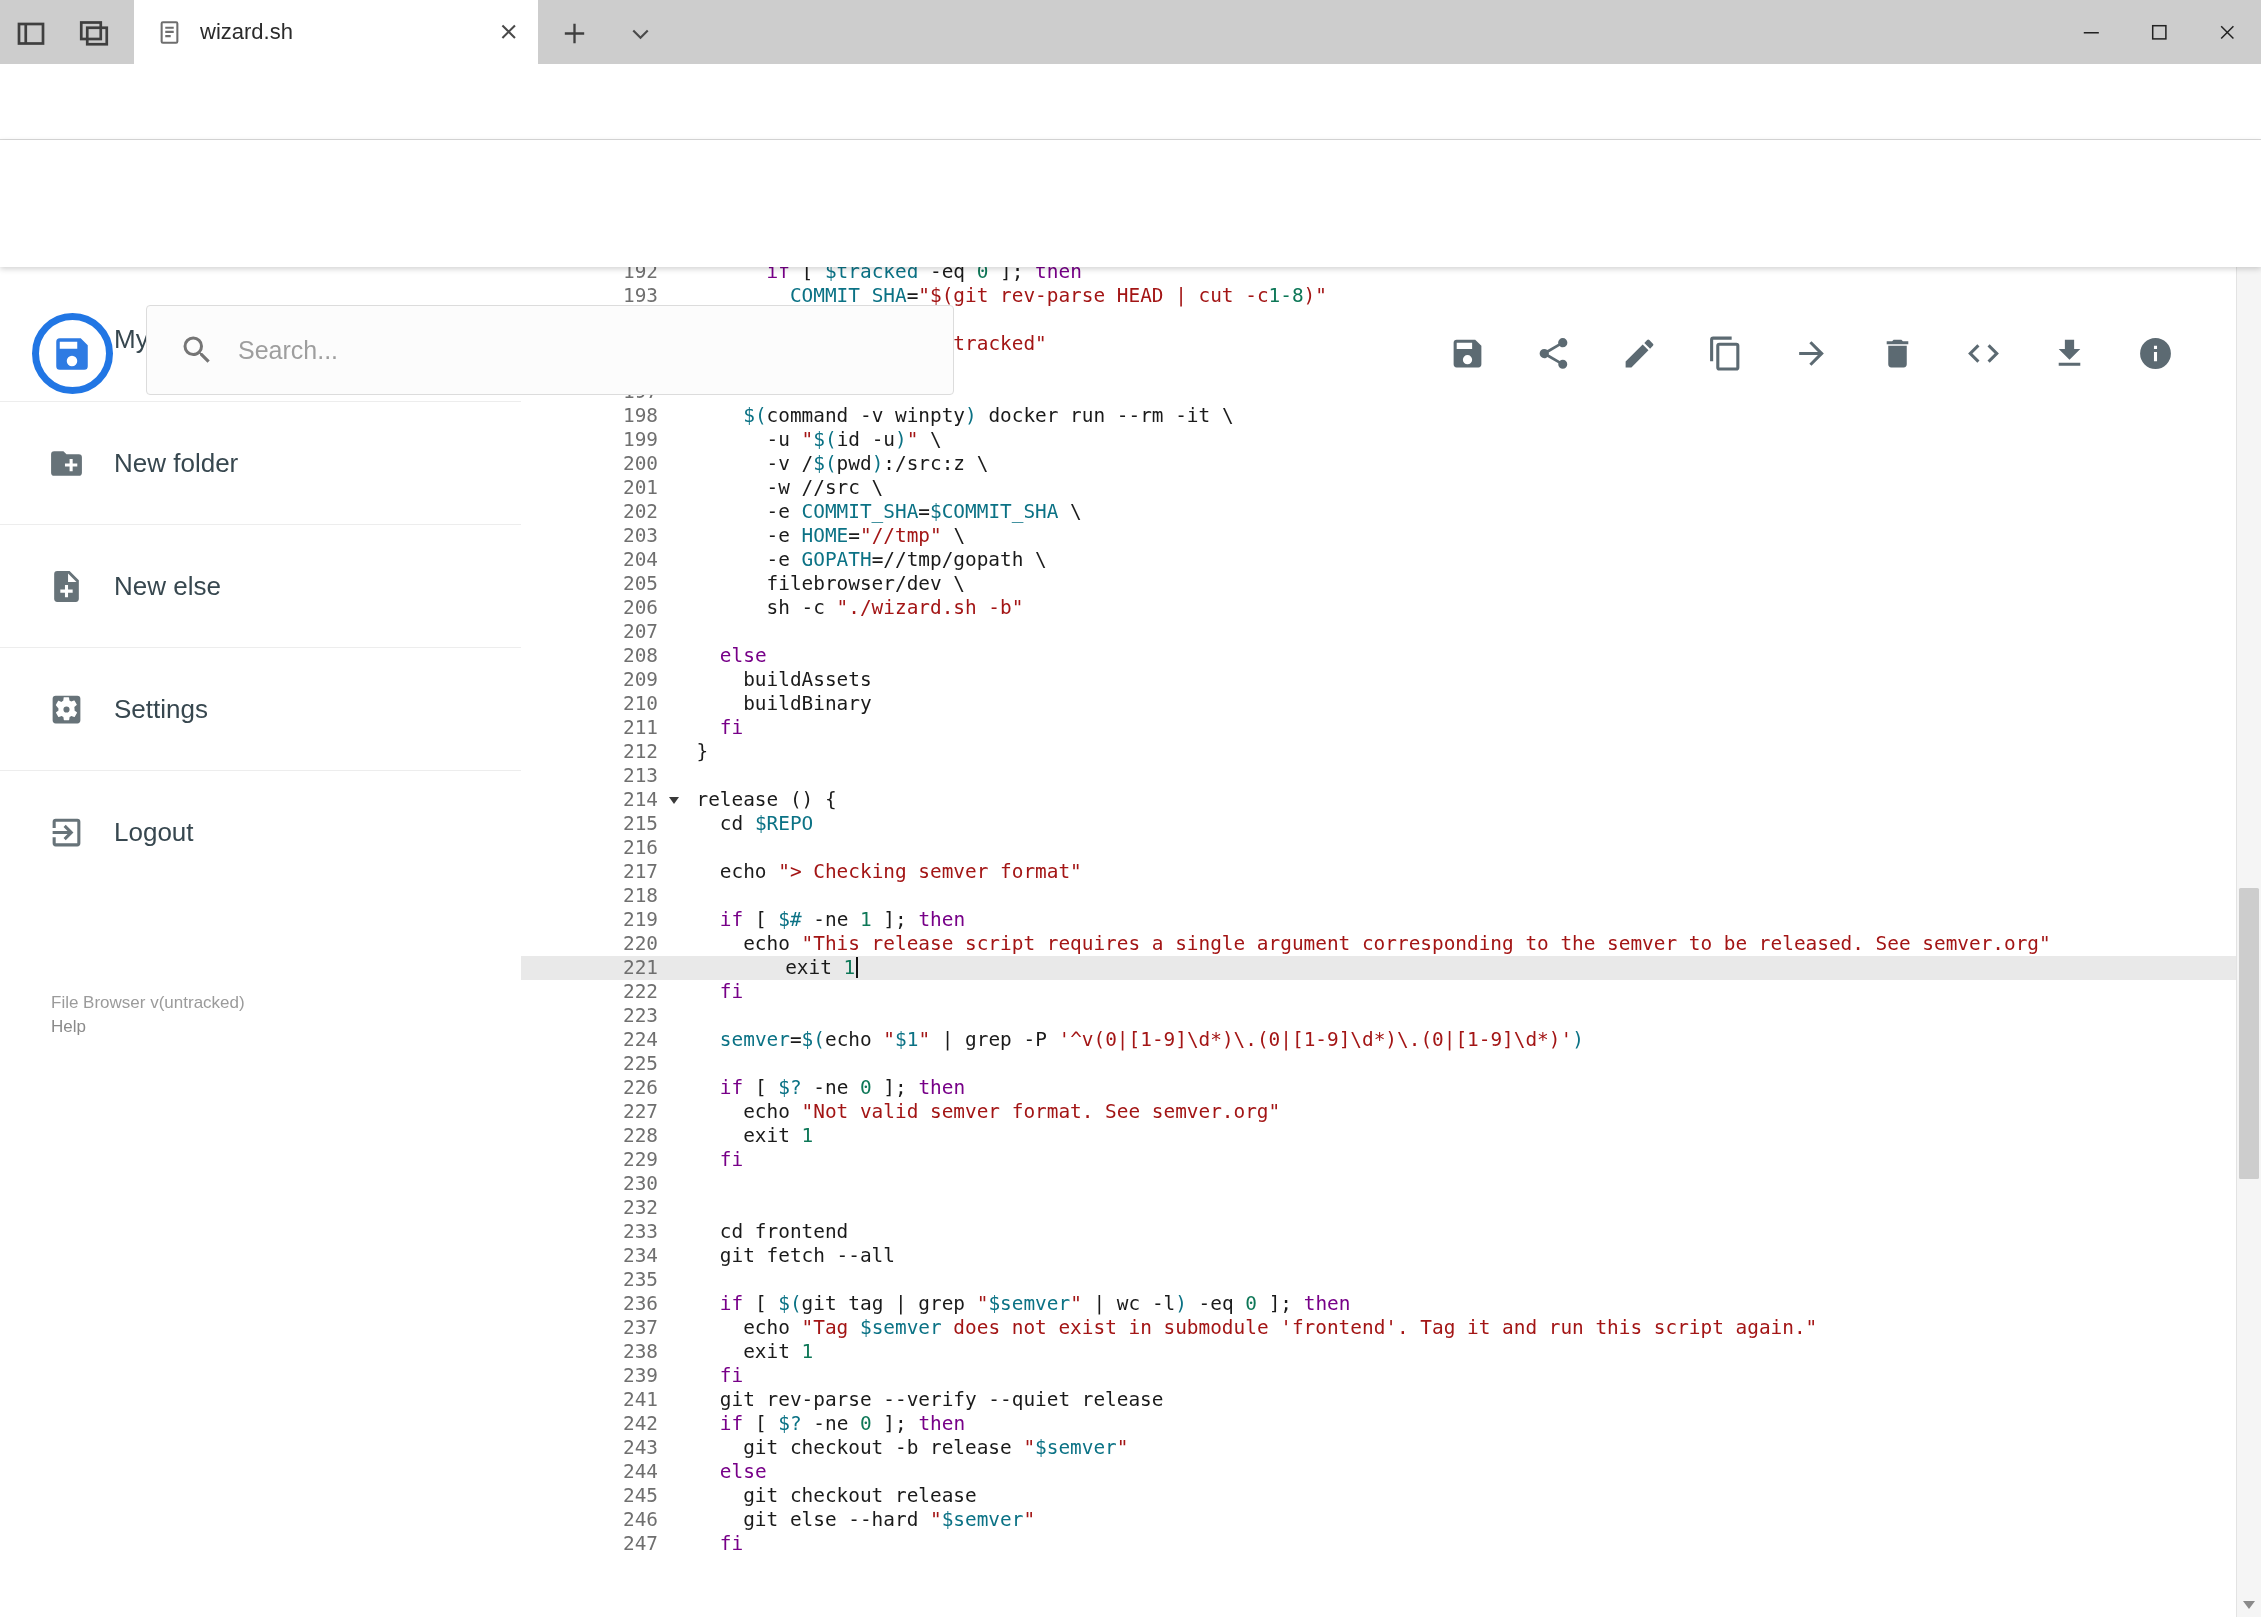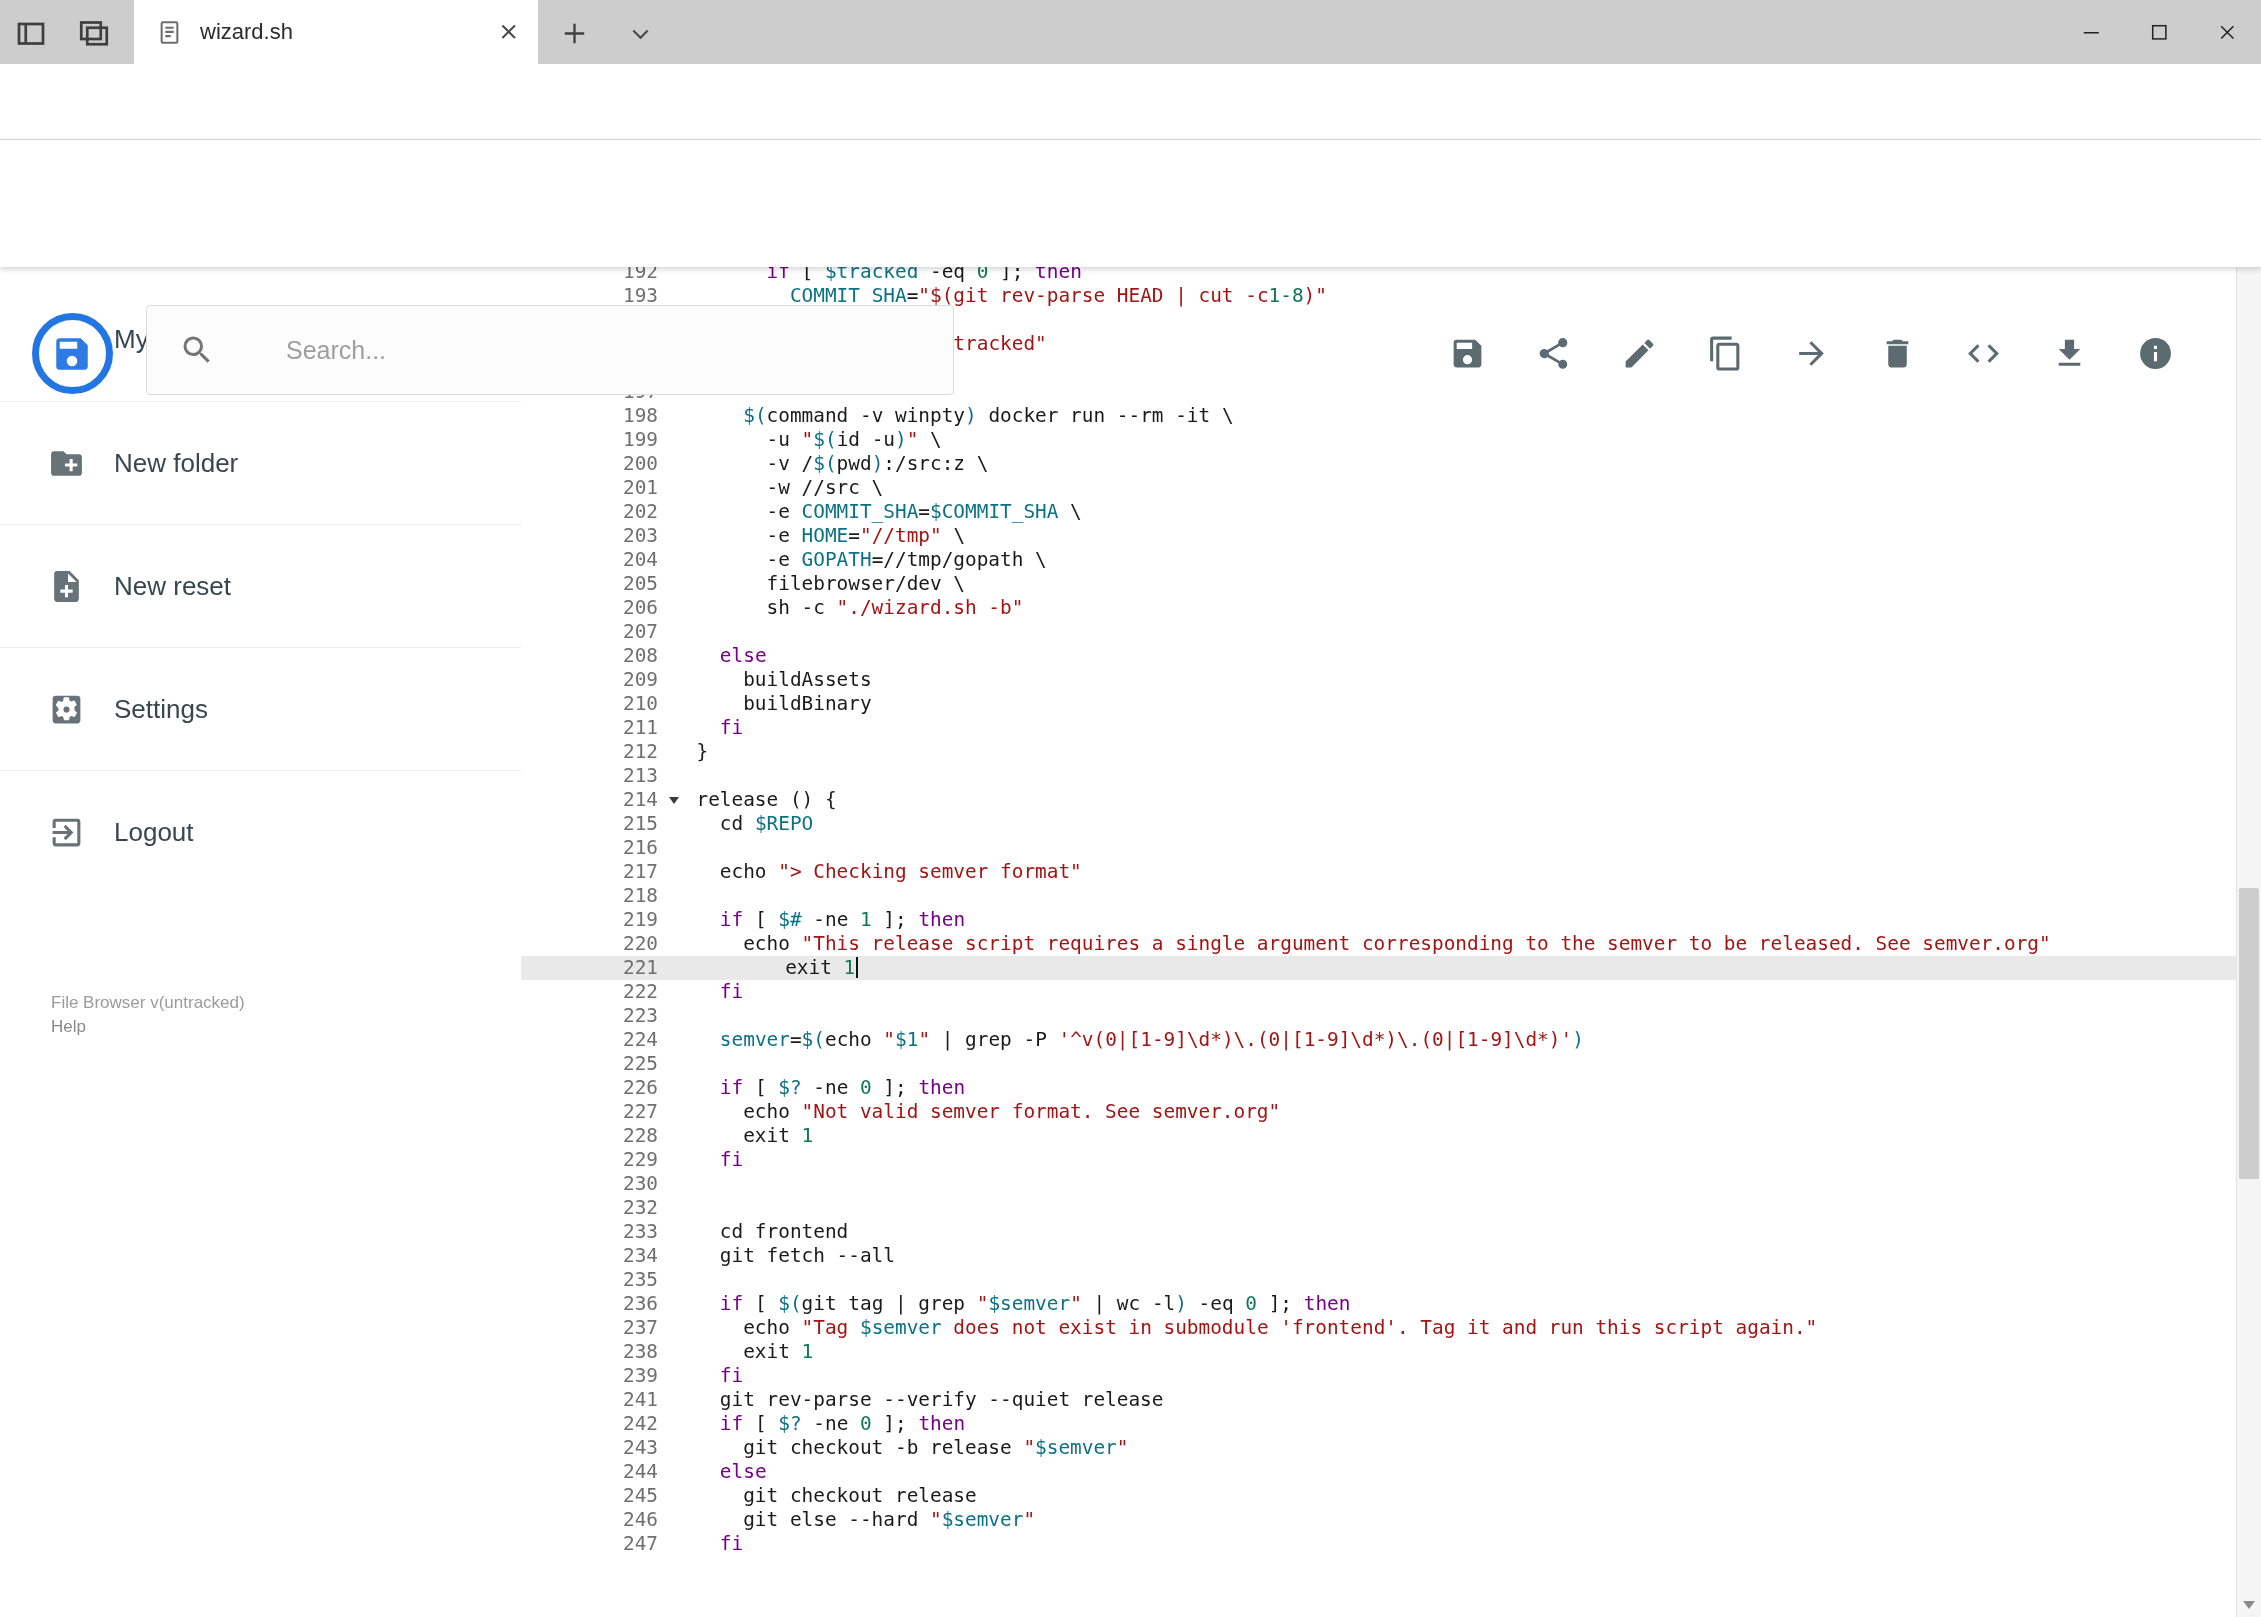--- a/index.html
+++ b/index.html
@@ -40,21 +40,21 @@
   .rbtn{position:absolute;top:84px;width:36px;height:36px;color:#3a3a3a;}
   .btn-hub{left:1959px;} .btn-pen{left:2040px;} .btn-share{left:2121px;} .btn-dots{left:2200px;}
 
   
   .app-header{position:absolute;left:0;top:140px;width:2261px;height:127px;background:#fff;
               box-shadow:0 2.4px 5.7px rgba(0,0,0,0.18);z-index:5;}
   .logo{position:absolute;left:31.5px;top:173px;width:81px;height:81px;border:7.3px solid #2176e4;
         border-radius:50%;box-sizing:border-box;background:#fff;display:flex;align-items:center;justify-content:center;color:#2e7be3;}
   .logo .icon{width:42px;height:42px;}
   .searchbar{position:absolute;left:146px;top:165px;width:808px;height:90px;border:0.8px solid #dcdcdc;
-             border-radius:4px;background:#fcfcfc;box-sizing:border-box;display:flex;align-items:center;padding-left:32px;gap:48px;}
+             border-radius:4px;background:#fcfcfc;box-sizing:border-box;display:flex;align-items:center;padding-left:32px;}
   .searchbar .icon{width:36px;height:36px;color:#757575;}
   .searchbar input{border:none;outline:none;background:transparent;font-size:25px;margin-left:21px;flex:1;
                    font-family:"Liberation Sans","DejaVu Sans",sans-serif;color:#222;}
   .searchbar input::placeholder{color:#9e9e9e;}
   .hdr-toolbar{position:absolute;left:1449px;top:195px;display:flex;gap:49px;}
   .hbtn{width:37px;height:37px;color:#5c6a72;background:none;border:none;padding:0;cursor:pointer;}
 
   
   .sidebar{position:absolute;left:0;top:266px;width:521px;height:1351px;background:#fff;}
   .sb-items{position:absolute;left:0;top:12px;width:521px;}
@@ -235,21 +235,21 @@
             </svg>
           </span>
           <span class="sb-label">New folder</span>
         </div>
         <div class="sb-item">
           <span class="icon">
             <svg viewBox="0 0 24 24" fill="currentColor">
               <path d="M14 2H6a2 2 0 0 0-2 2v16a2 2 0 0 0 2 2h12a2 2 0 0 0 2-2V8l-6-6zm2 14h-3v3h-2v-3H8v-2h3v-3h2v3h3v2zm-3-7V3.5L18.5 9H13z"></path>
             </svg>
           </span>
-          <span class="sb-label">New reset</span>
+          <span class="sb-label">New else</span>
         </div>
         <div class="sb-item">
           <span class="icon">
             <svg viewBox="0 0 24 24">
               <path fill="currentColor" fill-rule="evenodd" d="M12 10a2 2 0 1 0 0 4 2 2 0 0 0 0-4zm7-7H5a2 2 0 0 0-2 2v14a2 2 0 0 0 2 2h14a2 2 0 0 0 2-2V5a2 2 0 0 0-2-2zm-1.75 9c0 .23-.02.46-.05.68l1.48 1.16c.13.11.17.3.08.45l-1.4 2.42a.35.35 0 0 1-.43.15l-1.74-.7c-.36.28-.76.51-1.18.69l-.26 1.85a.35.35 0 0 1-.35.3h-2.8a.35.35 0 0 1-.35-.29l-.26-1.85c-.43-.18-.82-.41-1.18-.69l-1.74.7a.35.35 0 0 1-.43-.15l-1.4-2.42a.35.35 0 0 1 .08-.45l1.48-1.16a5.5 5.5 0 0 1 0-1.37L5.21 9.41a.35.35 0 0 1-.08-.45l1.4-2.42c.09-.15.27-.21.43-.15l1.74.7c.36-.28.76-.51 1.18-.69l.26-1.85A.35.35 0 0 1 10.49 4h2.8c.17 0 .32.13.35.29l.26 1.85c.43.18.82.41 1.18.69l1.74-.7c.16-.06.34 0 .43.15l1.4 2.42c.09.15.05.34-.08.45l-1.48 1.16c.03.22.05.45.05.68z"></path>
             </svg>
           </span>
           <span class="sb-label">Settings</span>
         </div>
         <div class="sb-item">

